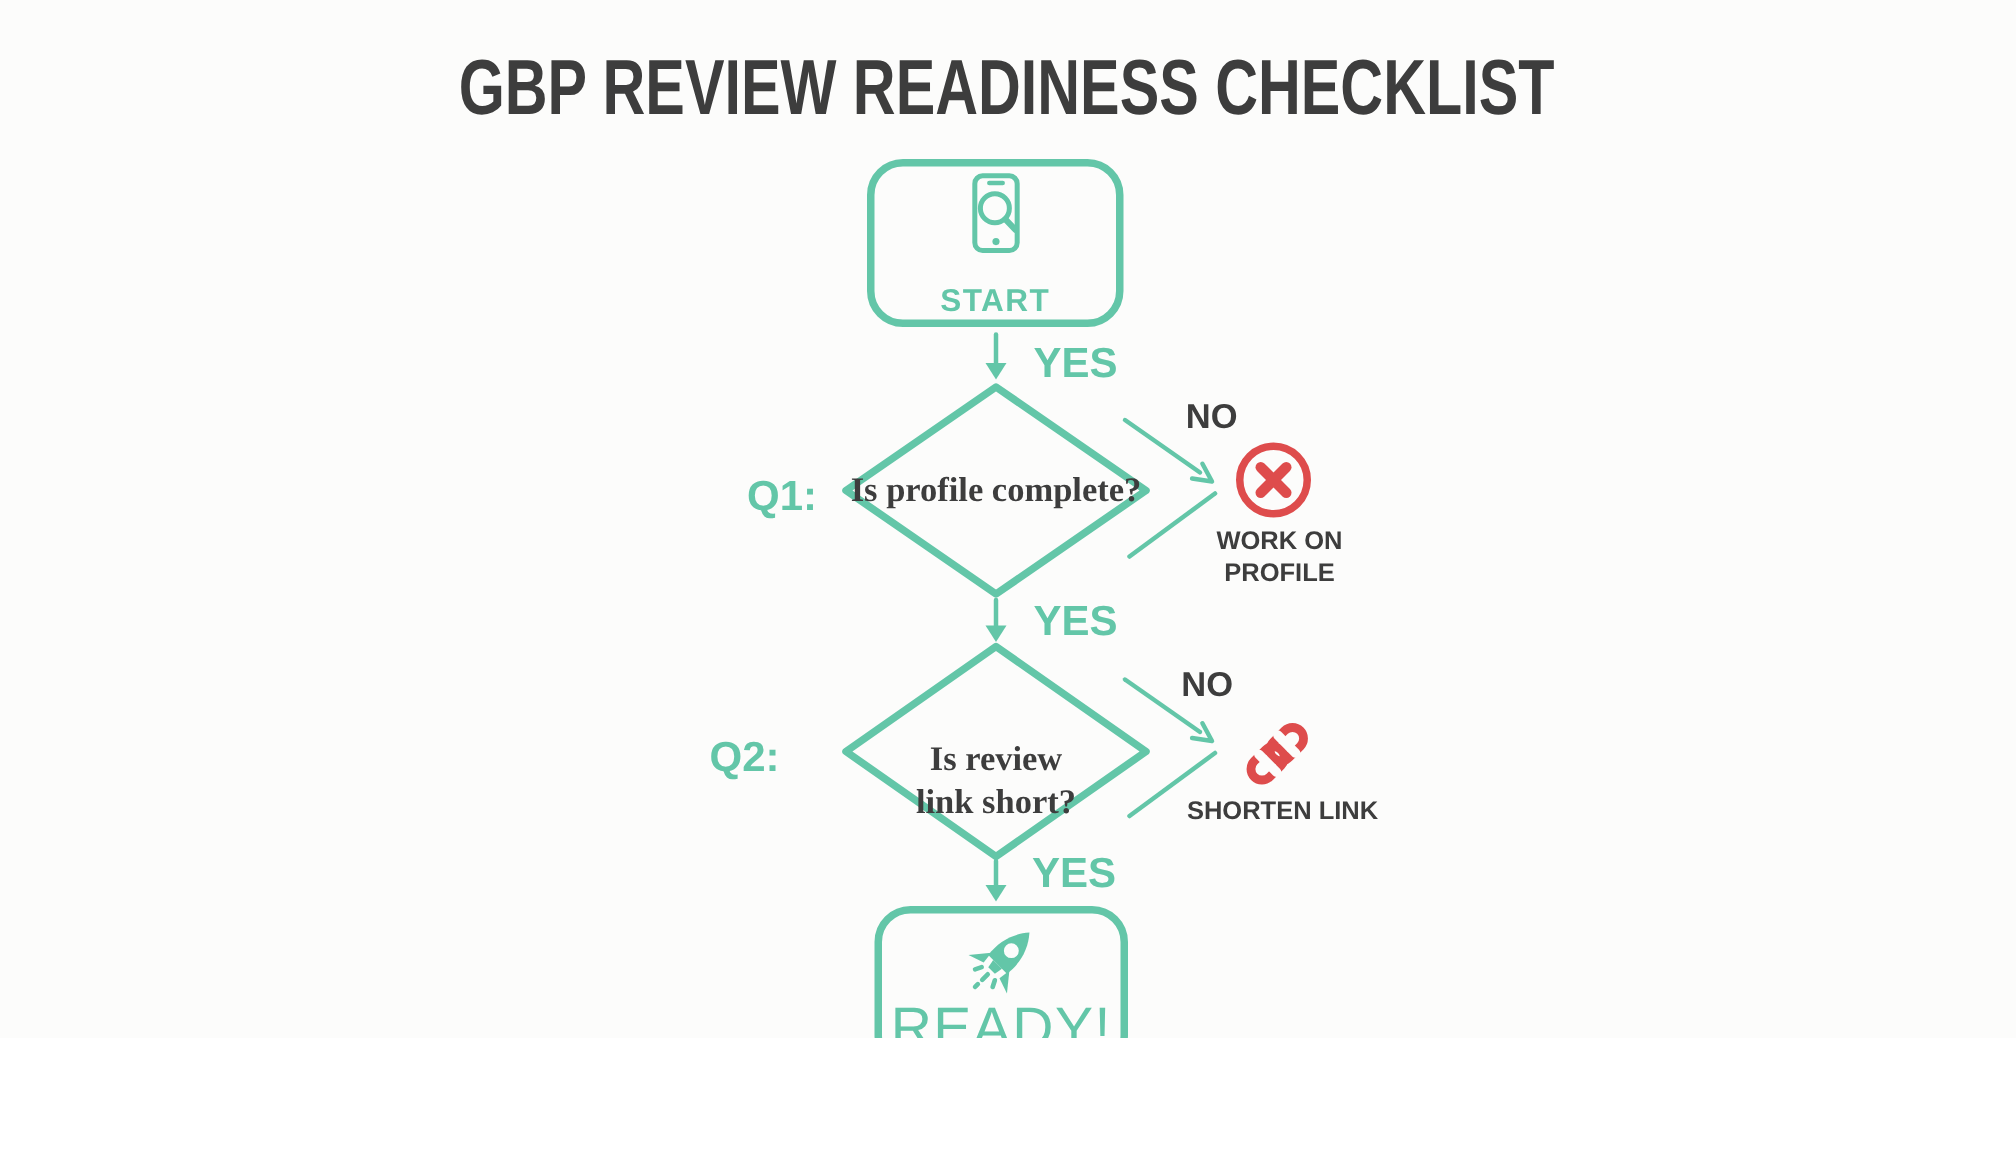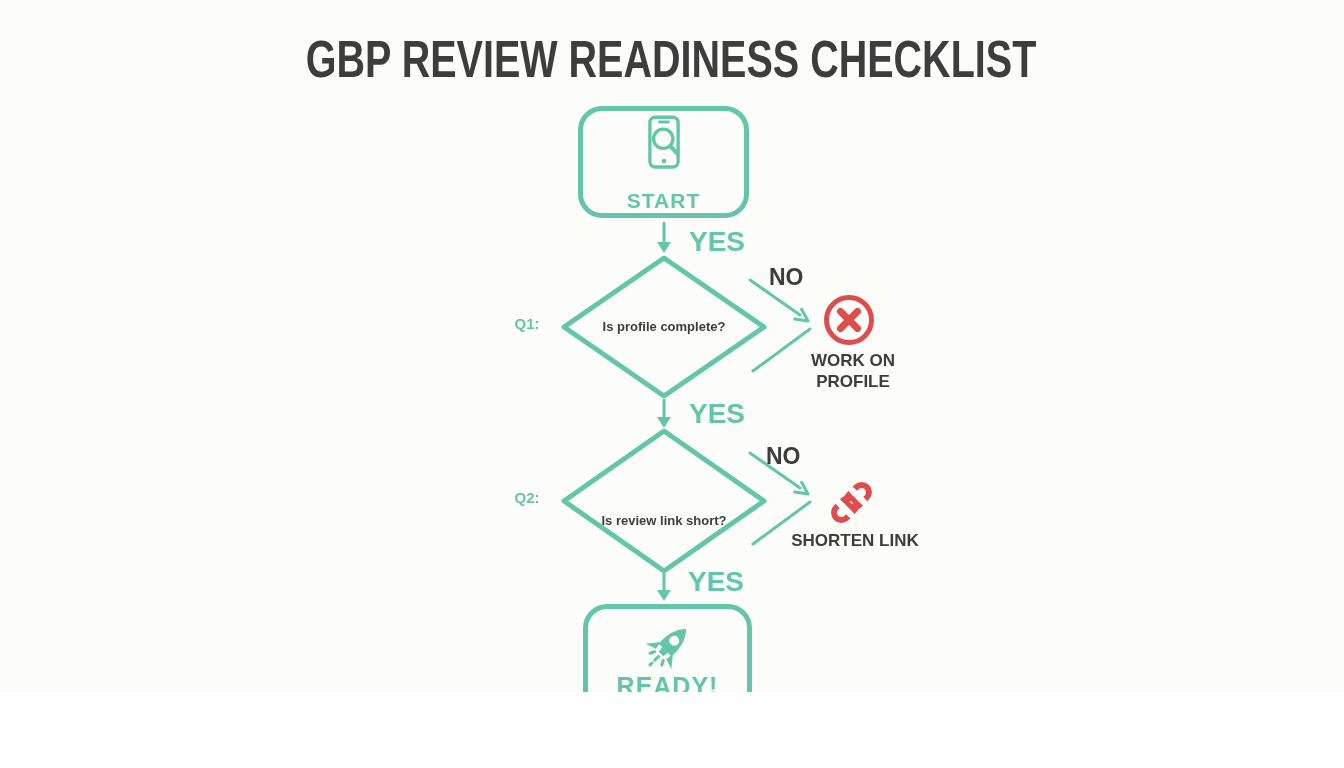--- a/index.html
+++ b/index.html
@@ -35,54 +35,54 @@
   #start-box{left:578px;top:106px;width:171px;height:112px;padding-top:4px;gap:18px;}
   #ready-box{left:583px;top:604px;width:169px;height:110px;}
 
   .start-label{
     color:var(--teal,#63c6a8);
     font-weight:bold;font-size:21px;letter-spacing:1px;
     margin-top:1px;
   }
   .ready-label{
     color:var(--teal,#63c6a8);
-    font-weight:bold;font-size:25px;letter-spacing:1px;
+    font-weight:normal;font-size:38px;letter-spacing:1px;
     margin-top:-4px;
   }
 
   .diamond-text{
     display:flex;align-items:center;justify-content:center;
     text-align:center;
     color:var(--text-dark,#3d3d3d);
-    font-weight:bold;font-size:13px;line-height:1.25;
+    font-weight:bold;font-size:23px;line-height:1.25;font-family:Liberation Serif, serif;
   }
   #q1-text{left:564px;top:258px;width:200px;height:138px;}
   #q2-text{left:564px;top:431px;width:200px;height:140px;}
   #q2-text .q-inner{width:130px;margin-top:40px;}
 
   .q-label{
     color:var(--teal,#63c6a8);
-    font-weight:bold;font-size:15px;
-    text-align:center;
+    font-weight:bold;font-size:28px;
+    text-align:left;
   }
   #q1-label{left:498px;top:315px;width:58px;}
-  #q2-label{left:498px;top:489px;width:58px;}
+  #q2-label{left:473px;top:489px;width:58px;}
 
   .yes-label{
     color:var(--teal,#63c6a8);
     font-weight:bold;font-size:28px;
   }
   #yes-start{left:689px;top:226px;}
   #yes-q1{left:689px;top:398px;}
   #yes-q2{left:688px;top:566px;}
 
   .no-label{
     color:var(--text-dark,#3d3d3d);
     font-weight:bold;font-size:23px;
-    width:56px;text-align:left;
+    width:56px;text-align:right;
   }
   #no-q1{left:769px;top:264px;}
   #no-q2{left:766px;top:443px;}
 
   .action-label{
     color:var(--text-dark,#3d3d3d);
     font-weight:bold;font-size:17px;line-height:1.22;
     text-align:center;
   }
   #work-on-profile-label{left:793px;top:351px;width:120px;}

